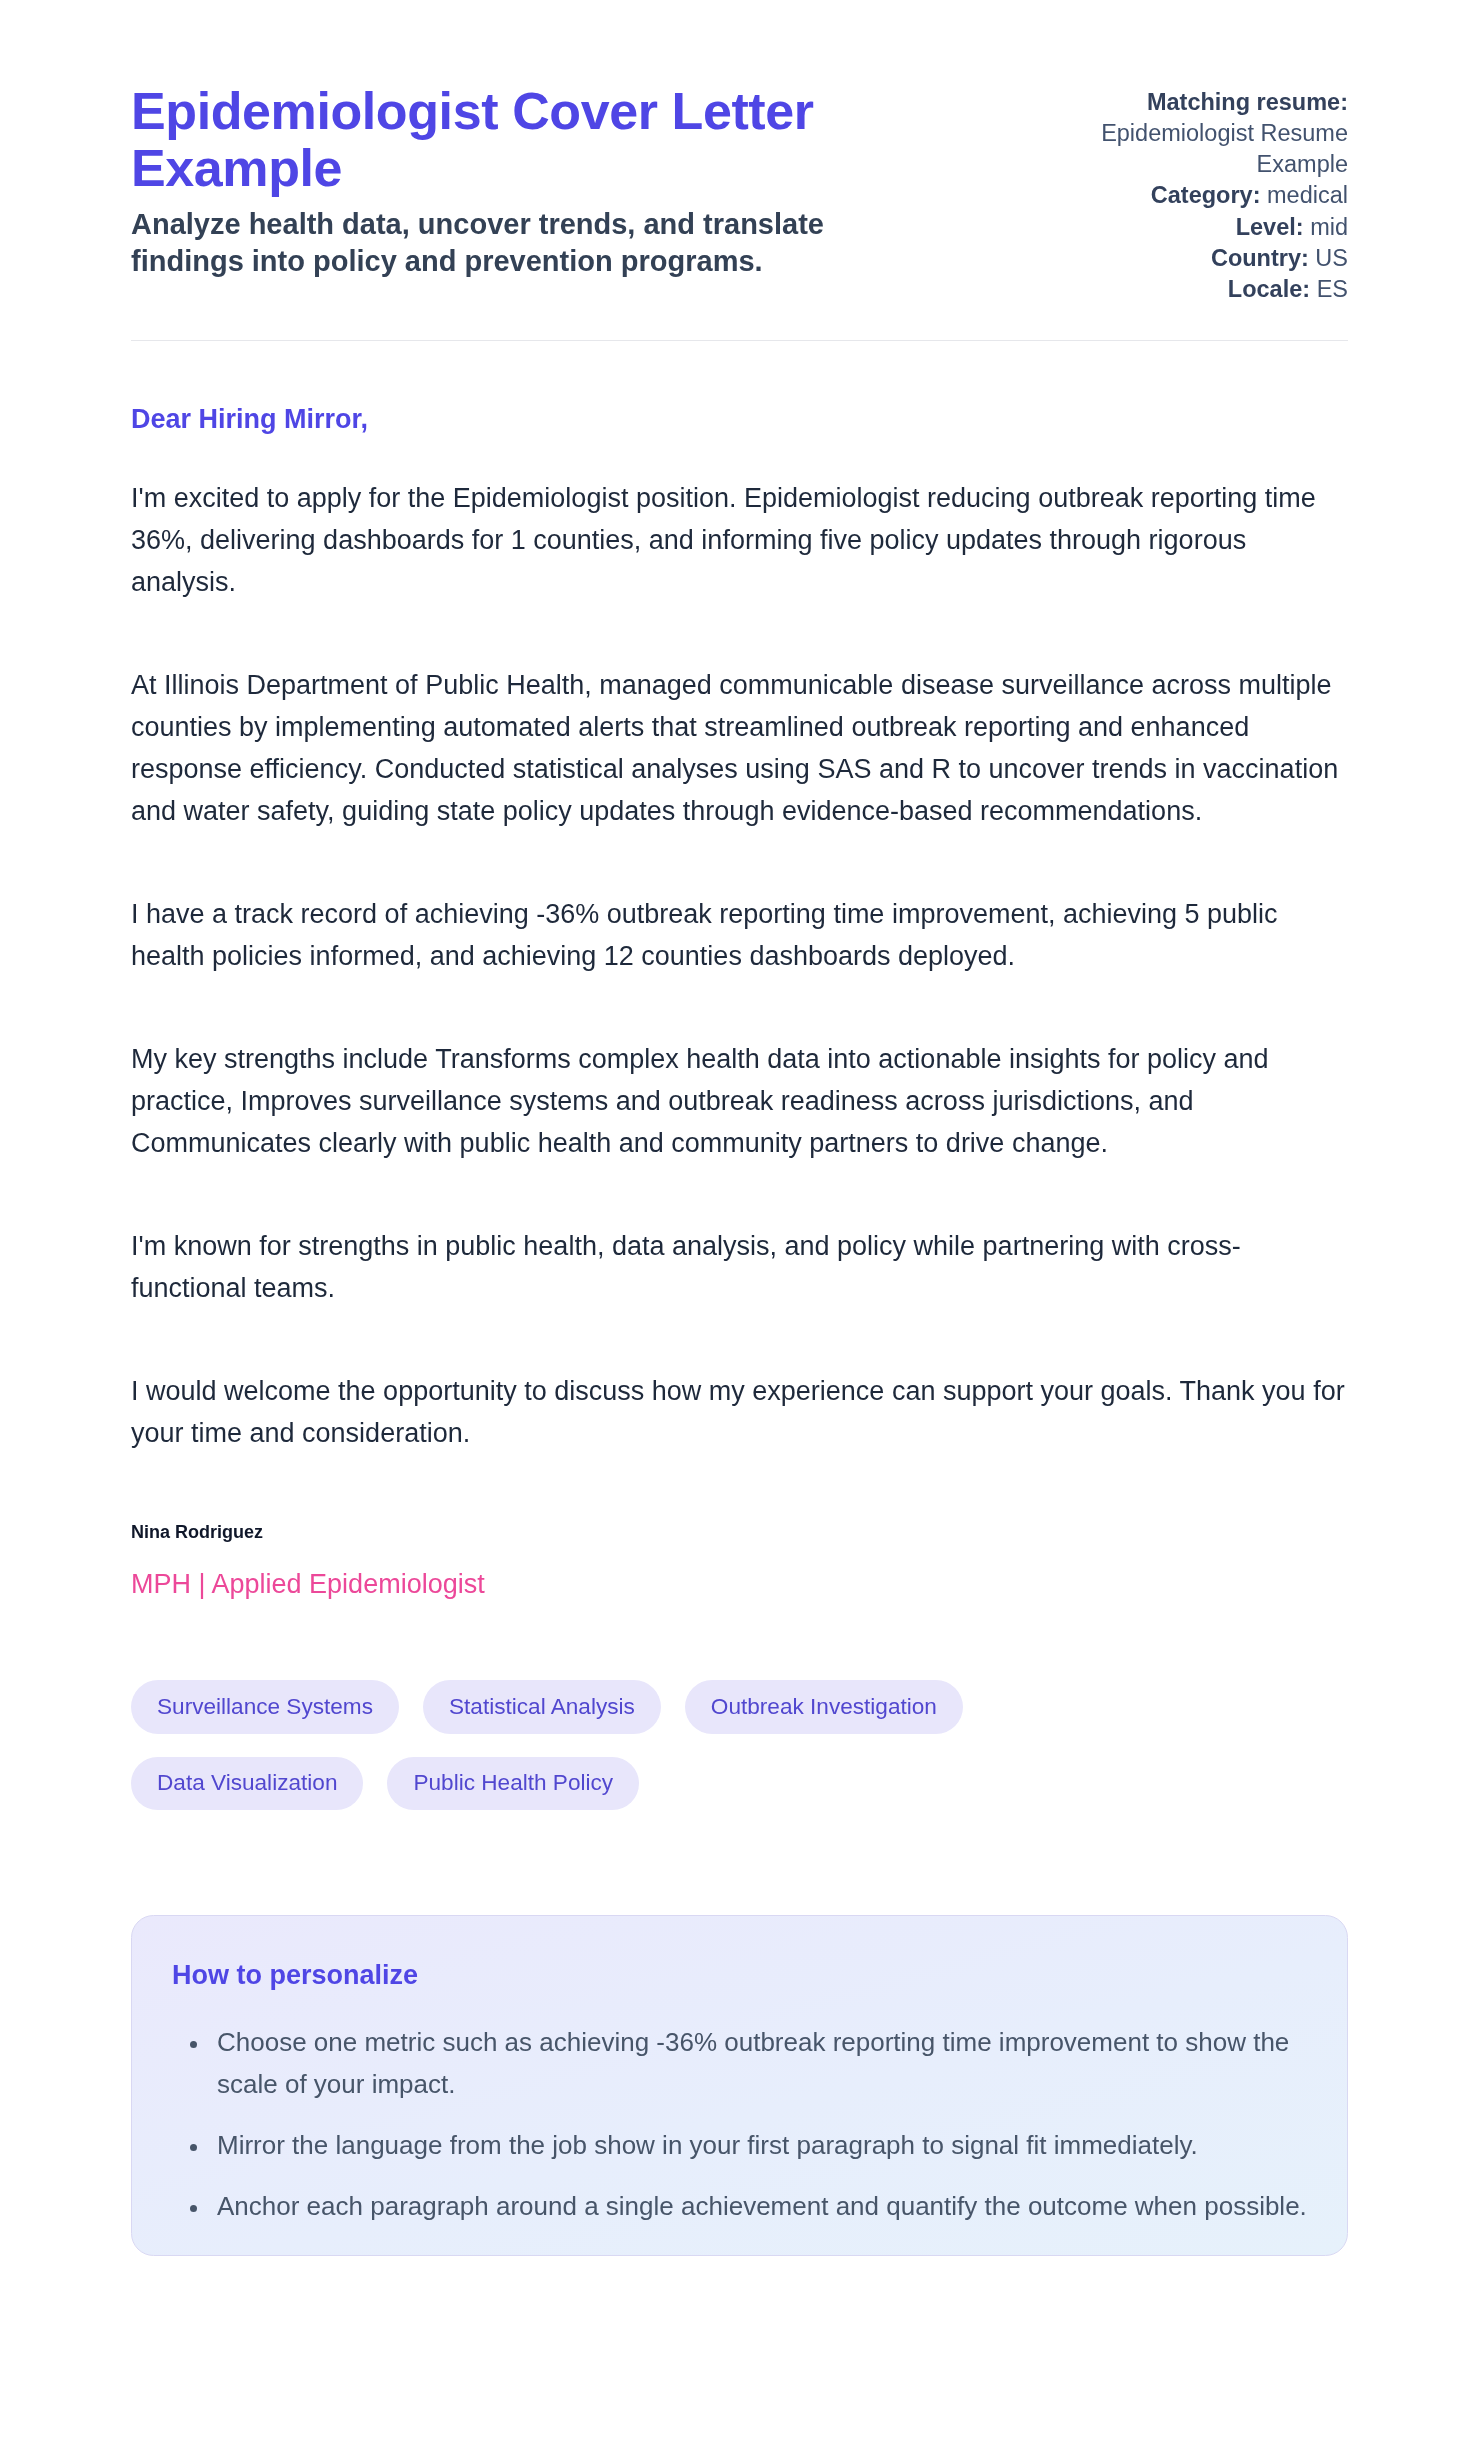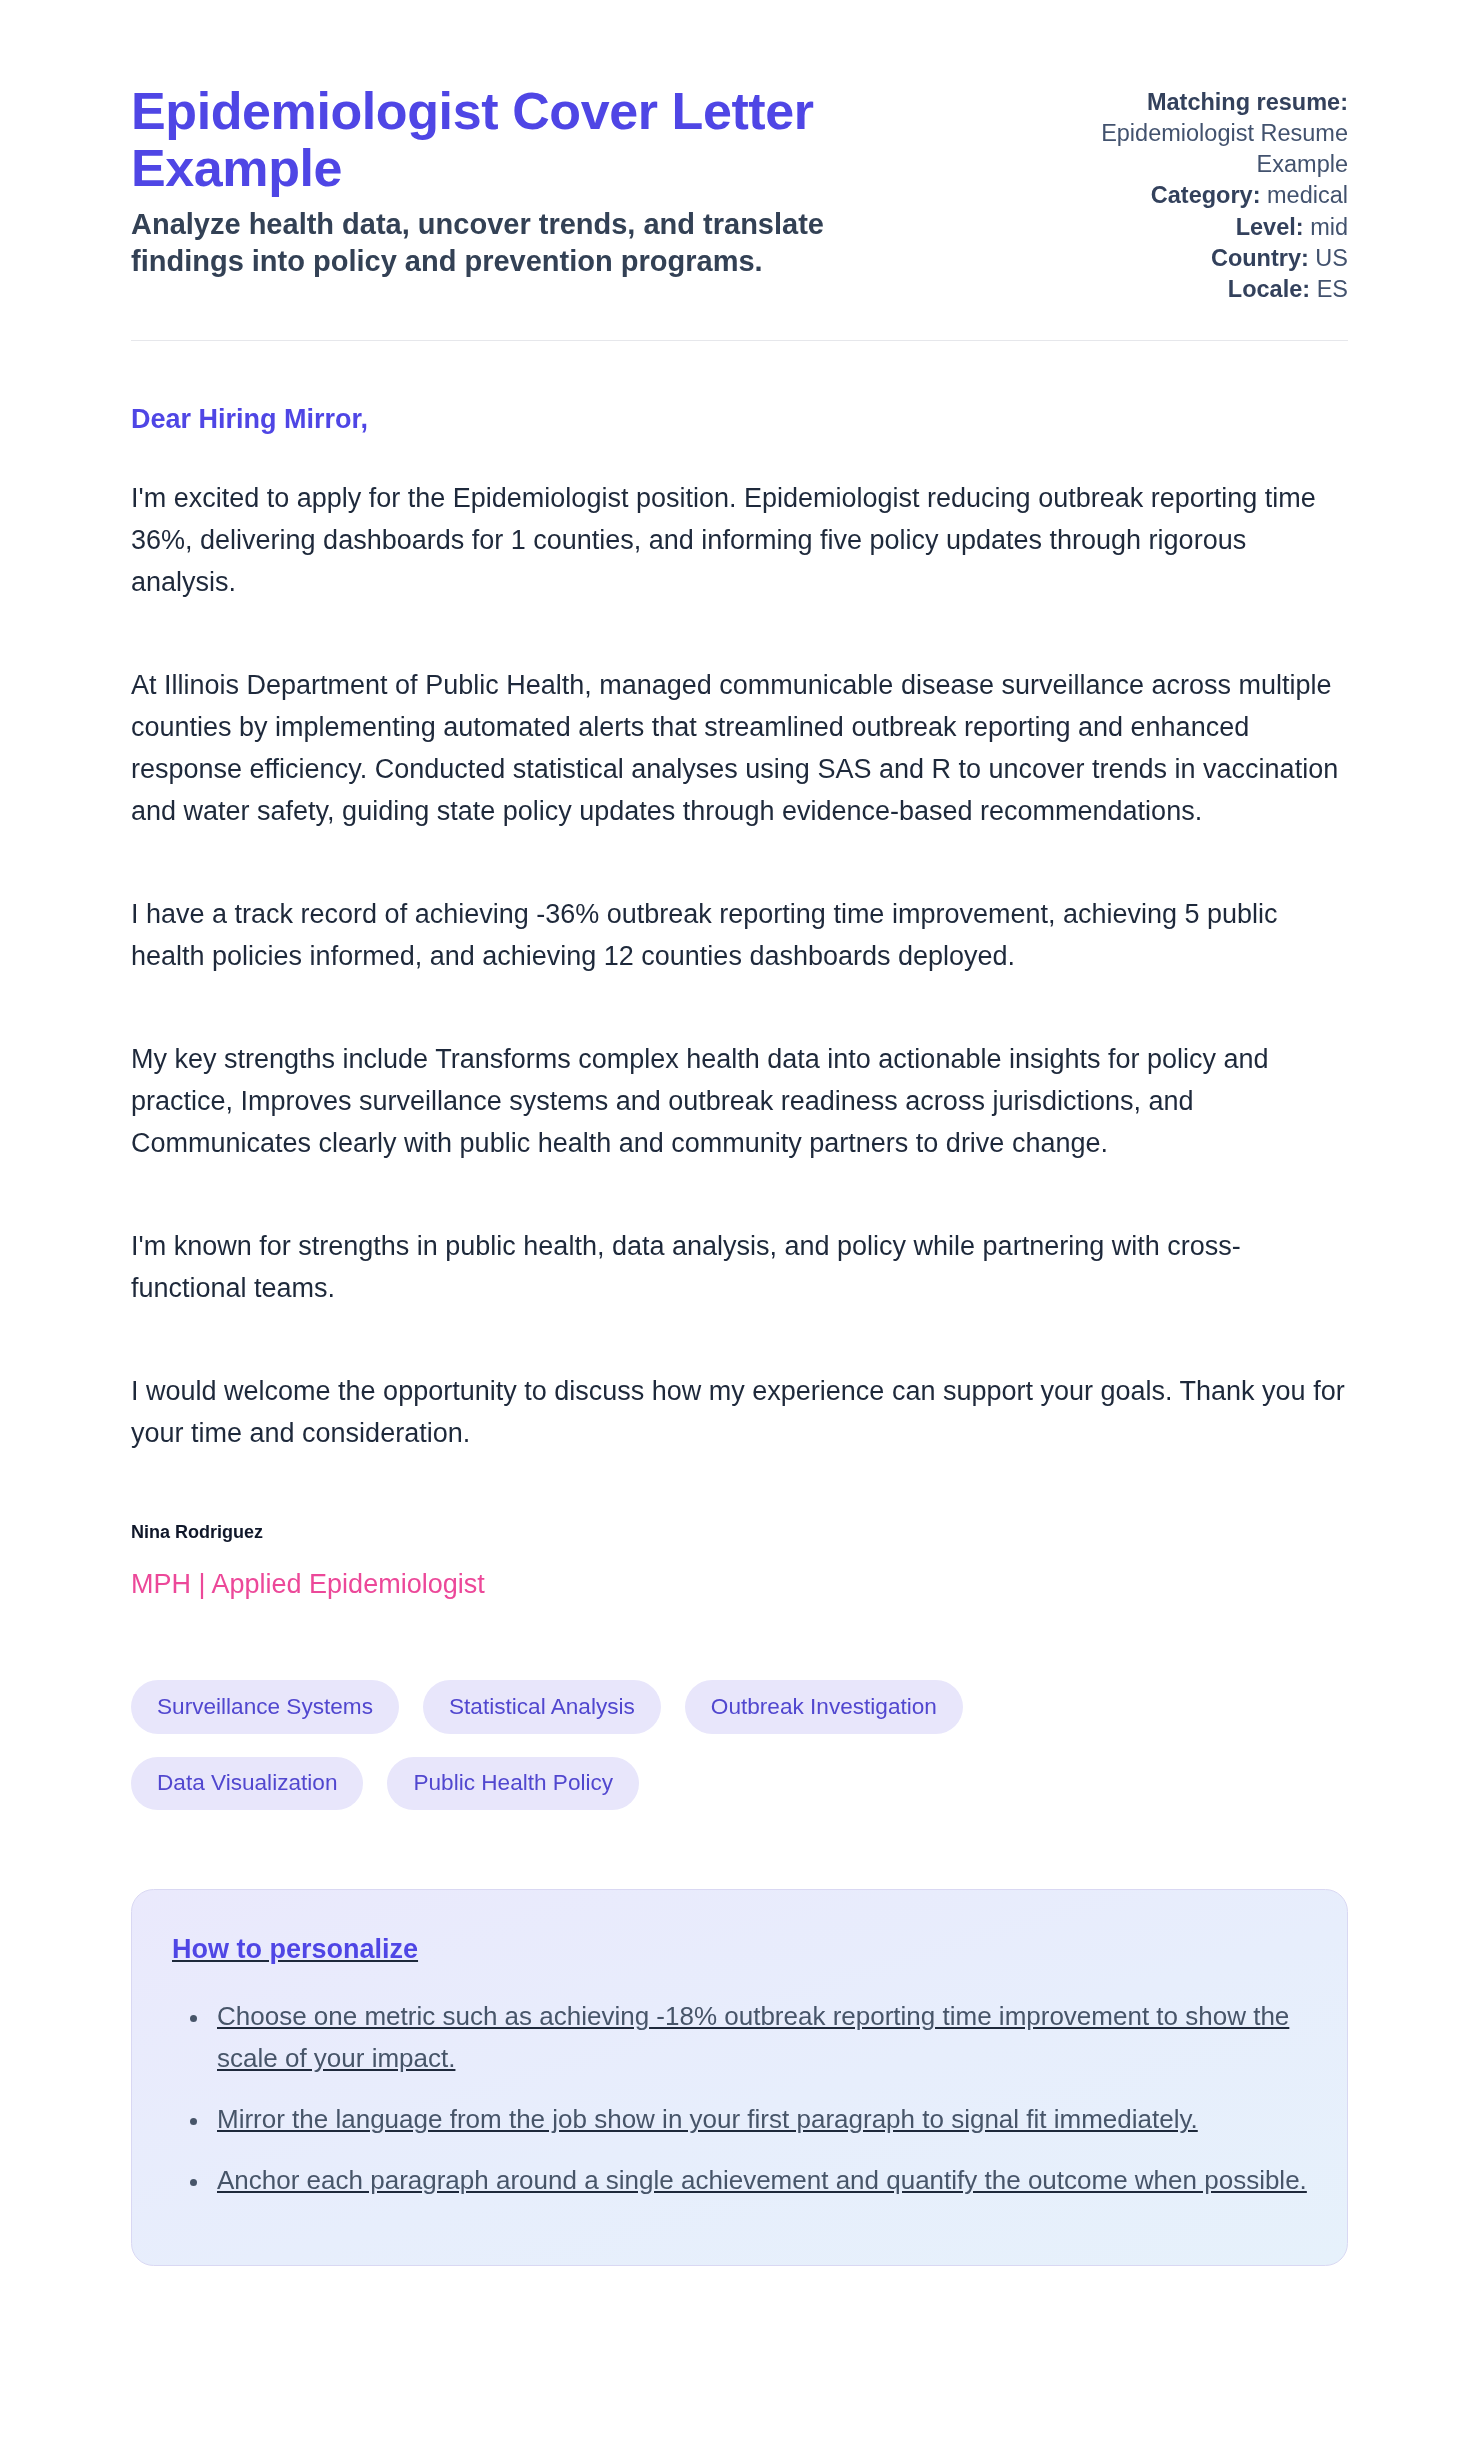--- a/index.html
+++ b/index.html
@@ -101,26 +101,25 @@
     color: #5147cf;
     font-size: 22.6px;
     line-height: 22.6px;
     padding: 15.7px 26px;
     border-radius: 869px;
     white-space: nowrap;
   }
 
   
   .personalize-box {
-    margin-top: 79px;
+    margin-top: 105px;
     border-radius: 22.6px;
     border: 0.9px solid #d9d8f3;
     background: linear-gradient(to bottom right, #eae9fc 0%, #e7eefc 55%, #e6f1fb 100%);
-    padding: 42px 40px 64px 40px;
-    text-decoration: underline;
+    padding: 42px 40px 28px 40px;
   }
   .personalize-title {
     margin: 0;
     font-size: 27px;
     line-height: 35px;
     font-weight: 700;
     color: #4f46e5;
   }
   .personalize-list {
     margin: 28px 0 0 0;
@@ -198,21 +197,21 @@
 
       <span class="tag">Data Visualization</span>
 
       <span class="tag">Public Health Policy</span>
     </div>
 
   <div class="personalize-box">
     <h2 class="personalize-title">How to personalize</h2>
     <ul class="personalize-list">
 
-        <li>Choose one metric such as achieving -18% outbreak reporting time improvement to show the scale of your impact.</li>
+        <li>Choose one metric such as achieving -36% outbreak reporting time improvement to show the scale of your impact.</li>
 
         <li>Mirror the language from the job show in your first paragraph to signal fit immediately.</li>
 
         <li>Anchor each paragraph around a single achievement and quantify the outcome when possible.</li>
       </ul>
   </div>
 
 </div>
 
 

